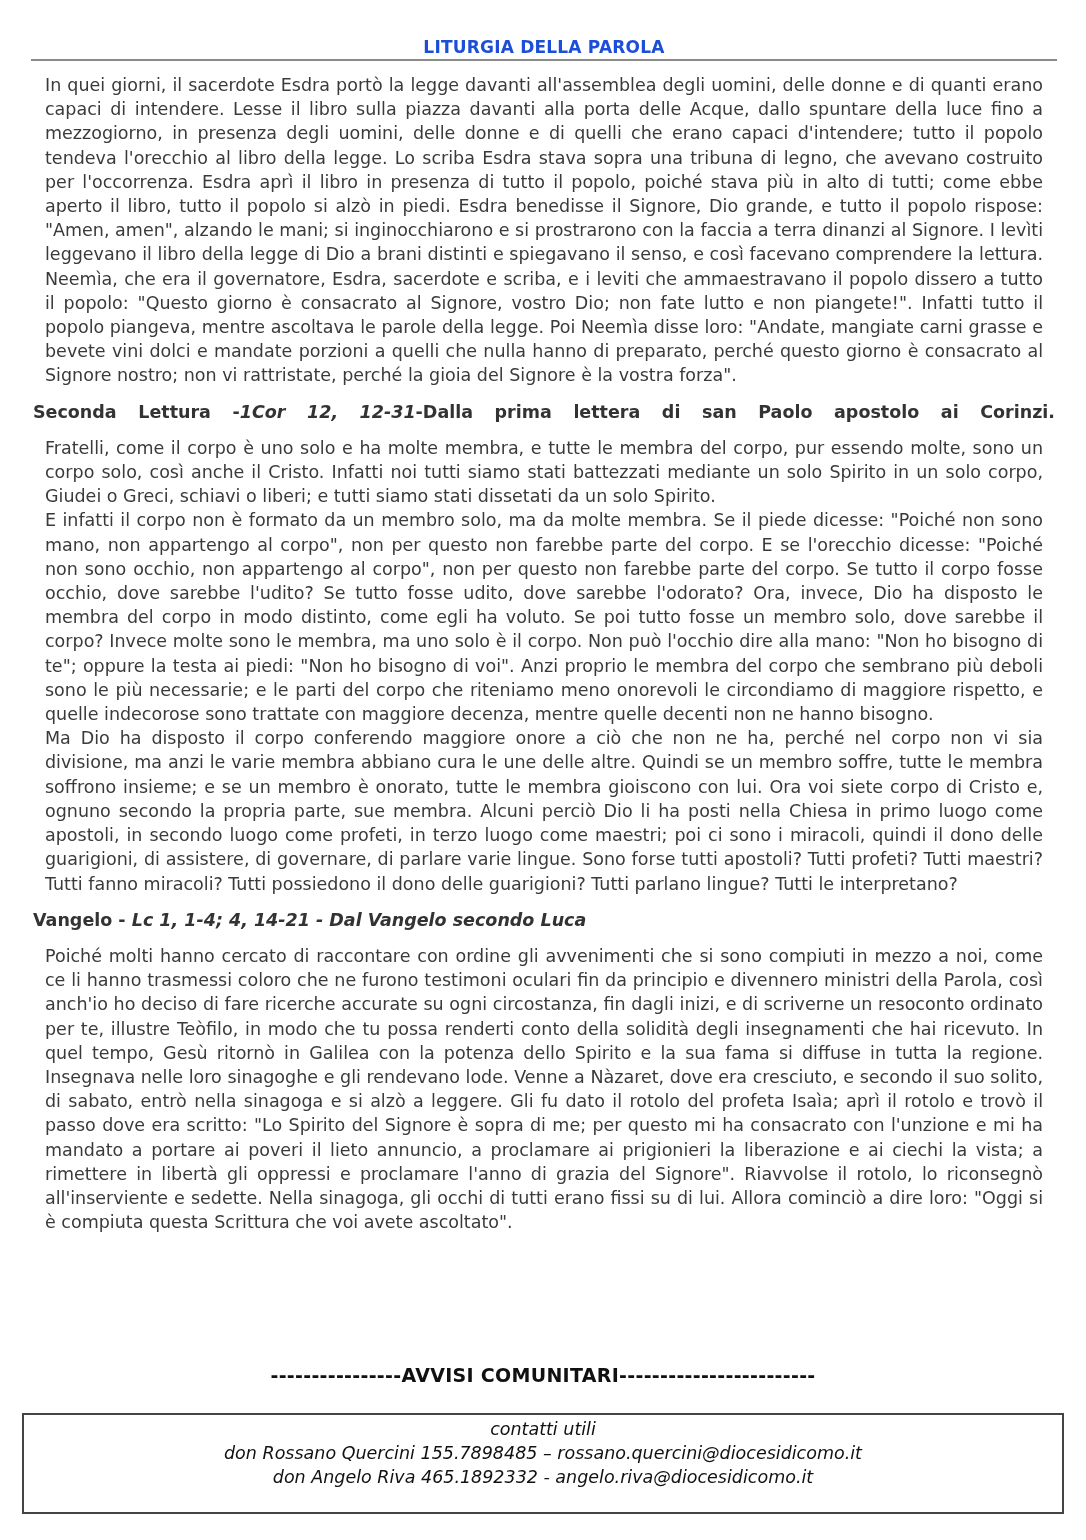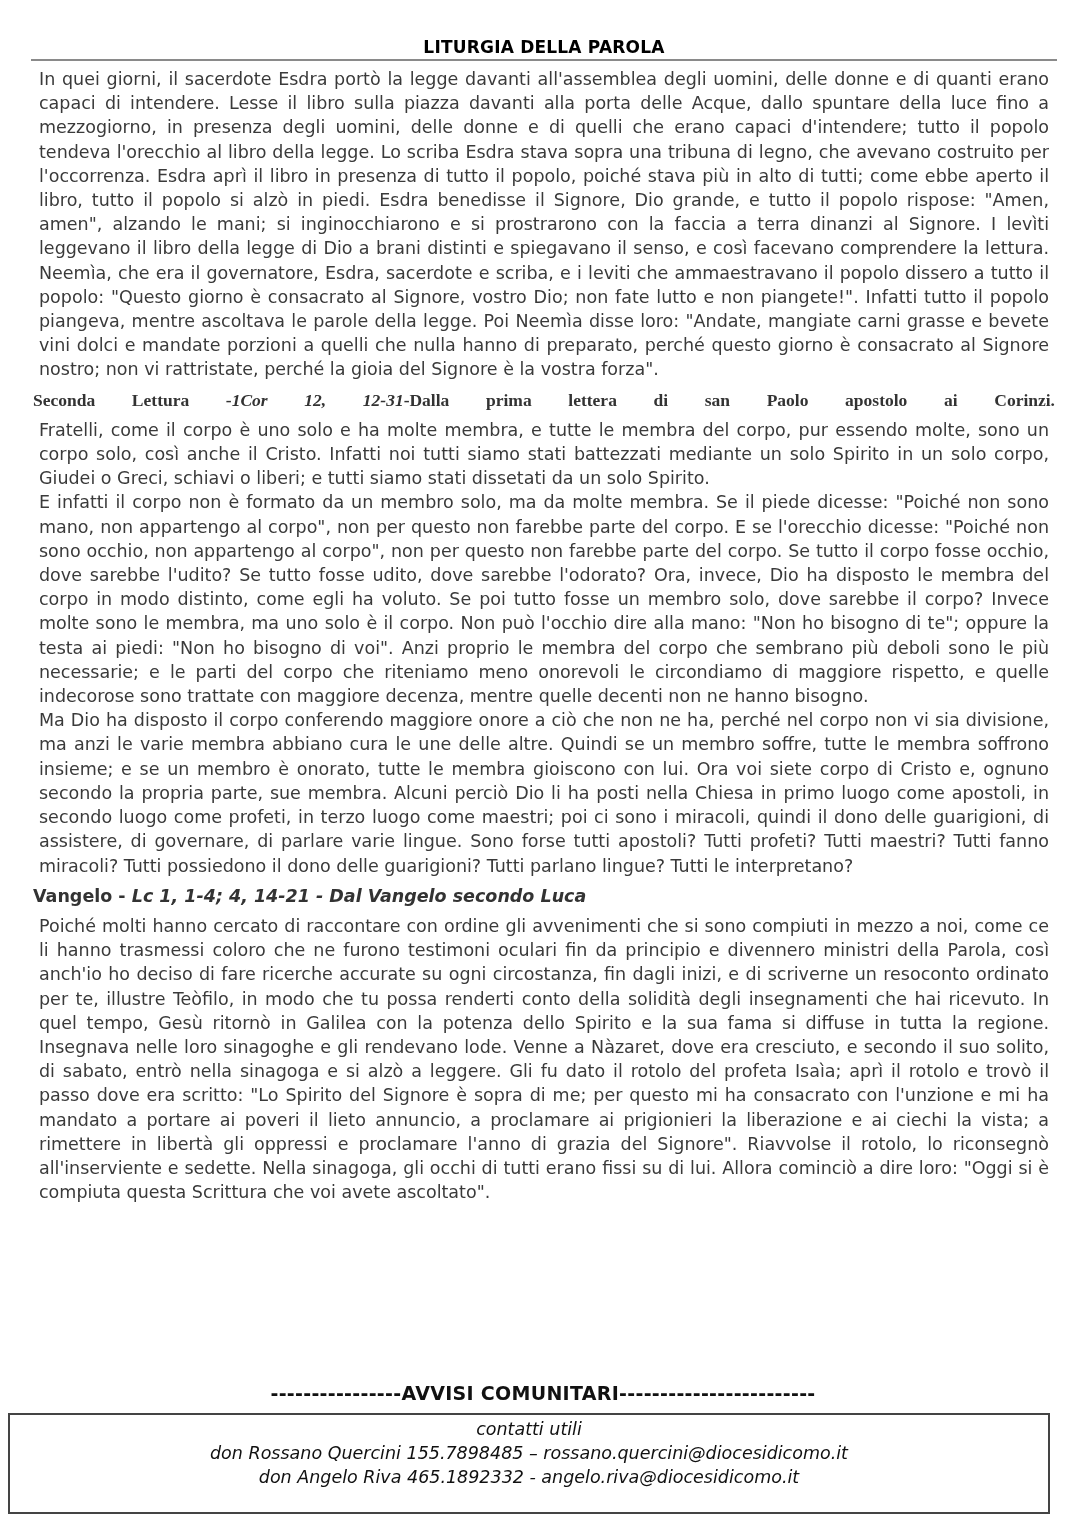--- a/index.html
+++ b/index.html
@@ -1,29 +1,29 @@
 <!DOCTYPE html>
 <html><head>
 <meta charset="utf-8">
 <style>
   html, body { margin: 0; padding: 0; background: #ffffff; }
   body { width: 1086px; height: 1540px; position: relative; overflow: hidden;
          font-family: "DejaVu Sans", sans-serif; color: #3a3a3a; }
   .page { position: absolute; left: 33px; top: 36px; width: 1022px; }
-  .title { text-align: center; font-weight: bold; font-size: 17px; color: #000000;
+  .title { text-align: center; font-weight: bold; font-size: 17px; color: #1d4ed8;
            letter-spacing: 0.2px; line-height: 22px; }
   .rule { height: 0; border-top: 2px solid #8a8a8a; margin: 1px -2px 0 -2px; }
   .heading { font-size: 17.5px; font-weight: bold; line-height: 24.2px; color: #333; }
   .heading i { font-style: italic; }
-  .heading.justify { text-align: justify; text-align-last: justify; font-family: Liberation Serif, serif; }
-  .body { font-size: 17.5px; line-height: 24.2px; text-align: justify; margin: 6px; }
+  .heading.justify { text-align: justify; text-align-last: justify; }
+  .body { font-size: 17.5px; line-height: 24.2px; text-align: justify; margin: 12px; }
   .body p { margin: 0; }
   .avvisi { position: absolute; left: 0; width: 1086px; top: 1364px; text-align: center;
-            font-weight: bold; font-size: 19px; color: #111; letter-spacing: 0.3px; margin-top: 18px; }
-  .contacts { position: absolute; left: 8px; top: 1413px; width: 1042px; height: 101px;
+            font-weight: bold; font-size: 19px; color: #111; letter-spacing: 0.3px; }
+  .contacts { position: absolute; left: 22px; top: 1413px; width: 1042px; height: 101px;
               border: 2px solid #444; box-sizing: border-box; text-align: center;
               font-style: italic; font-size: 17.5px; line-height: 24px; color: #111;
               padding-top: 2px; }
 </style>
 </head>
 <body>
 
 <div class="page">
   <div class="title">LITURGIA DELLA PAROLA</div>
   <div class="rule"></div>

